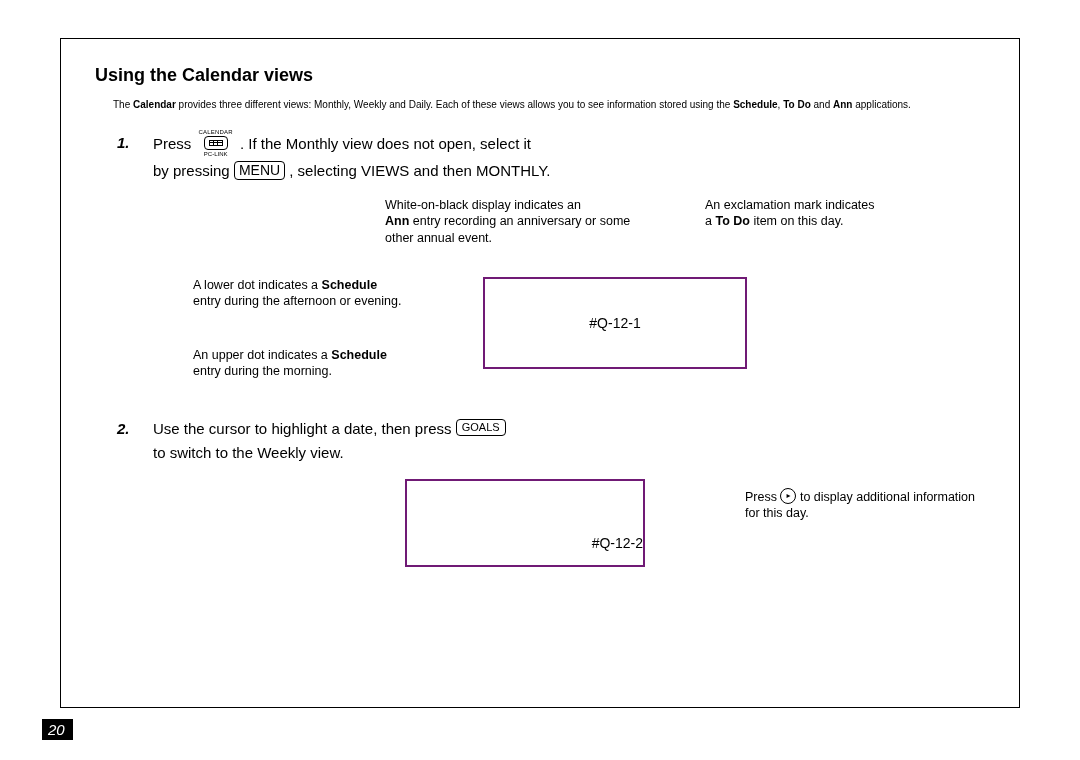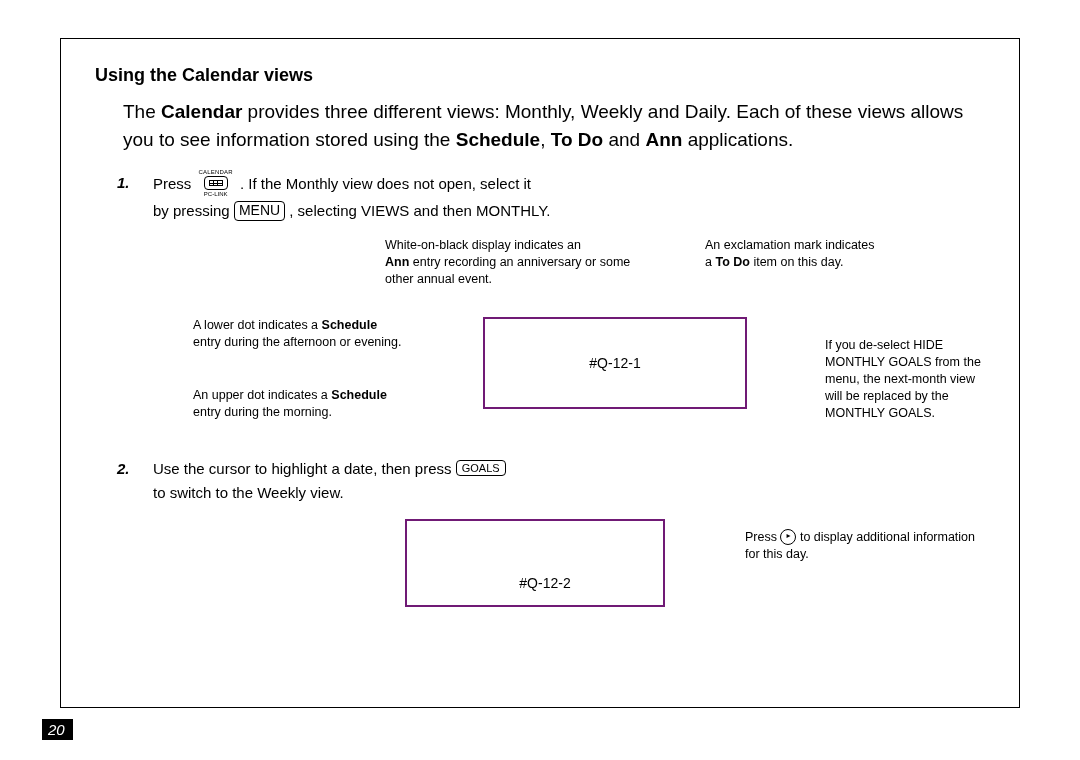--- a/index.html
+++ b/index.html
@@ -21,23 +21,23 @@
     border: 1px solid #000;
     box-sizing: border-box;
     padding: 26px 34px 20px 34px;
   }
   .title {
     font-size: 18px;
     font-weight: bold;
     margin: 0 0 12px 0;
   }
   .intro {
-    font-size: 19px;
+    font-size: 10px;
     line-height: 1.45;
-    margin: 0 0 18px 28px;
+    margin: 0 0 18px 18px;
   }
   .intro b { font-weight: bold; }
   .step-block {
     margin-left: 58px;
     position: relative;
     font-size: 15px;
     line-height: 1.6;
     margin-bottom: 14px;
   }
   .step-number {
@@ -181,34 +181,31 @@
       <span>A lower dot indicates a </span><b>Schedule</b><br>
       <span>entry during the afternoon or evening.</span>
     </div>
     <div class="note" style="left:98px; top:150px; width:230px;">
       <span>An upper dot indicates a </span><b>Schedule</b><br>
       <span>entry during the morning.</span>
     </div>
     <div class="placeholder-box" style="left:388px; top:80px; width:260px; height:88px;">
       <span>#Q-12-1</span>
     </div>
-    <div class="note" style="left:730px; top:100px; width:160px;">
-      <span>If you de-select HIDE MONTHLY GOALS from the menu, the next-month view will be replaced by the MONTHLY GOALS.</span>
-    </div>
   </div>
 
   <div class="step-block">
     <span class="step-number">2.</span>
     <span>Use the cursor to highlight a date, then press </span>
     <span class="enter-key">GOALS</span><br>
     <span>to switch to the Weekly view.</span>
   </div>
 
   <div class="callouts-area2">
-    <div class="placeholder-box" style="left:310px; top:0px; width:260px; height:88px; align-items:flex-end; justify-content:center; padding:0 0 14px 20px; box-sizing:border-box;">
+    <div class="placeholder-box" style="left:310px; top:0px; width:240px; height:88px; align-items:flex-end; justify-content:flex-end; padding:0 0 14px 20px; box-sizing:border-box;">
       <span>#Q-12-2</span>
     </div>
     <div class="note" style="left:650px; top:10px; width:230px;">
       <span>Press </span><span class="arrow-key">▸</span><span> to display additional information for this day.</span>
     </div>
   </div>
 
 </div>
 
 <div class="page-number">20</div>

